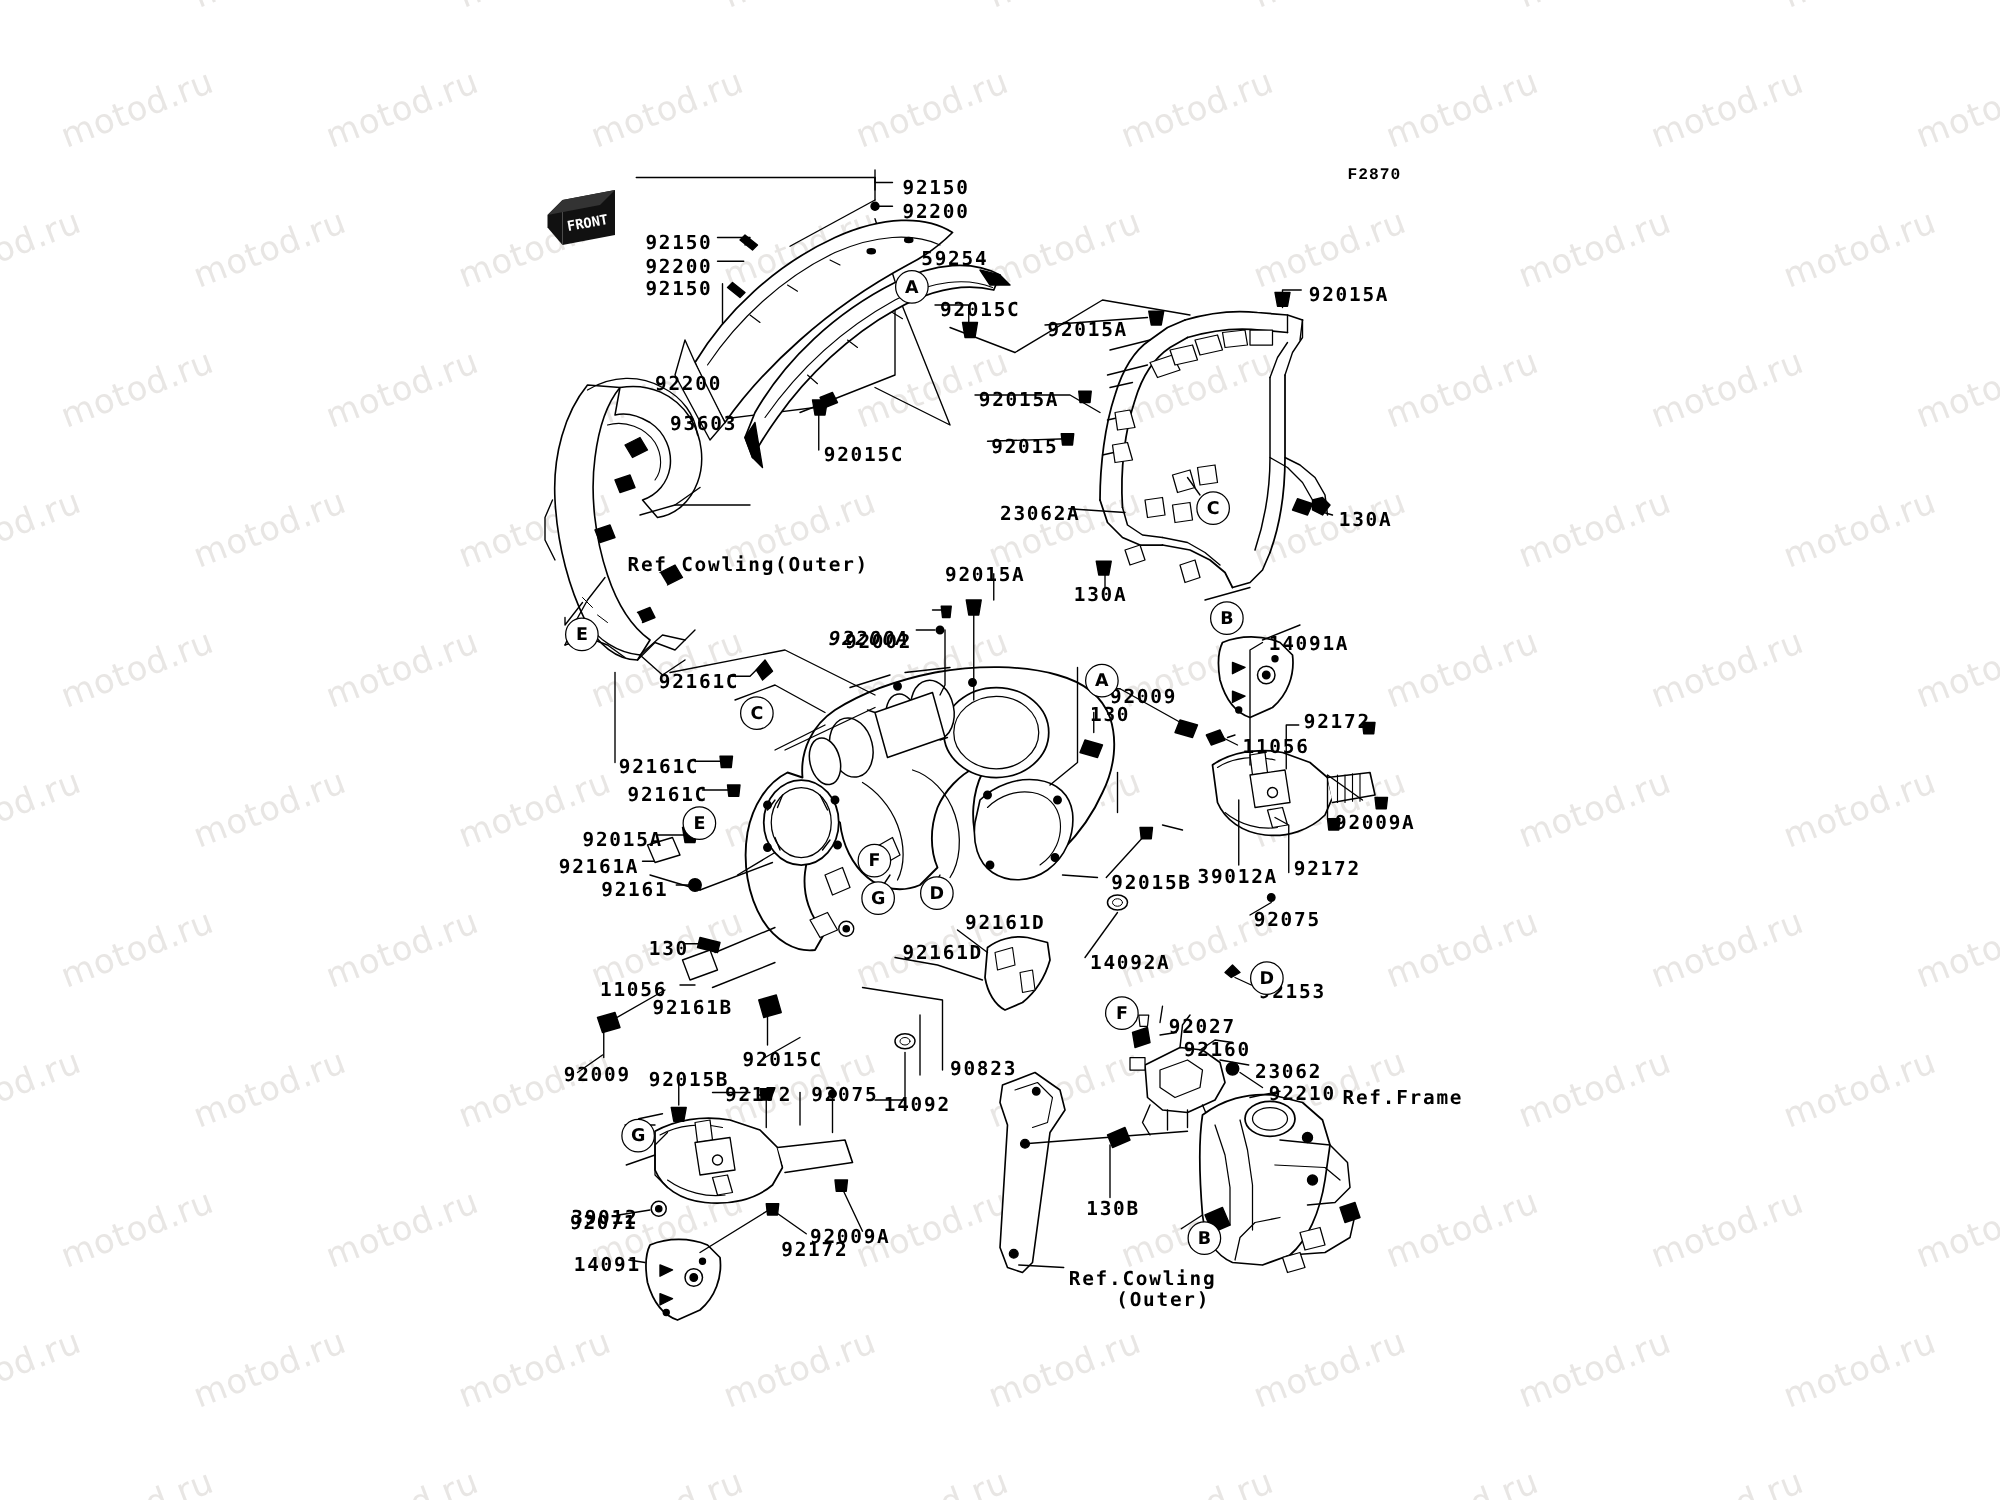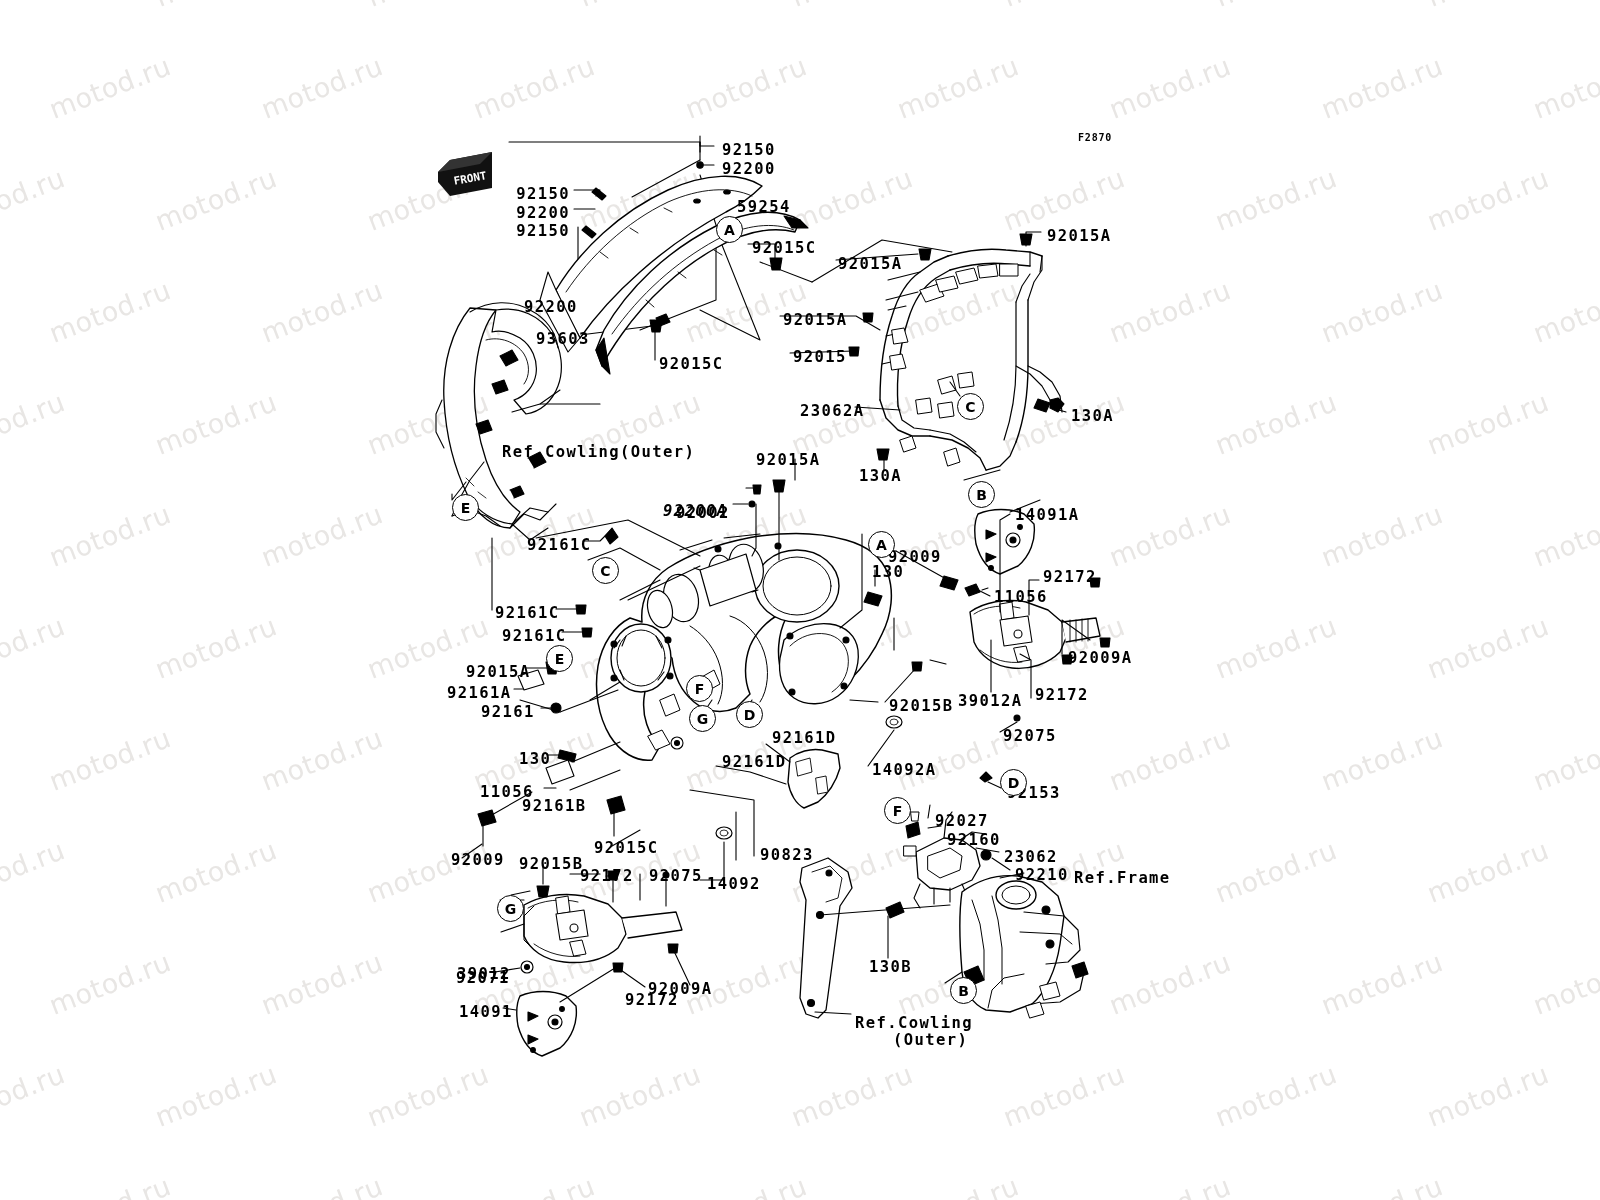--- a/index.html
+++ b/index.html
@@ -16,21 +16,21 @@
   
   #artwork{position:absolute;inset:0;z-index:10;}
   #artwork svg{display:block;}
 
   
   #labels{position:absolute;inset:0;z-index:20;}
   .lbl{position:absolute;font-size:15.5px;font-weight:bold;color:#000;
        white-space:nowrap;letter-spacing:1.4px;
        font-family:"DejaVu Sans Mono","Liberation Mono",monospace;}
   .lbl.r{transform:translateX(-100%);}
-  .code{position:absolute;font-size:10px;font-weight:bold;letter-spacing:.8px;color:#000;}
+  .code{position:absolute;font-size:13px;font-weight:bold;letter-spacing:.8px;color:#000;font-family:Liberation Mono, monospace;}
 
   
   .balloon{position:absolute;width:25px;height:25px;border:1.6px solid #000;
            border-radius:50%;background:#fff;font-size:14px;font-weight:bold;
            display:flex;align-items:center;justify-content:center;
            font-family:"DejaVu Sans","Liberation Sans",sans-serif;}
 
   
   #front-badge{position:absolute;left:434px;top:148px;width:70px;height:55px;}
 </style>

